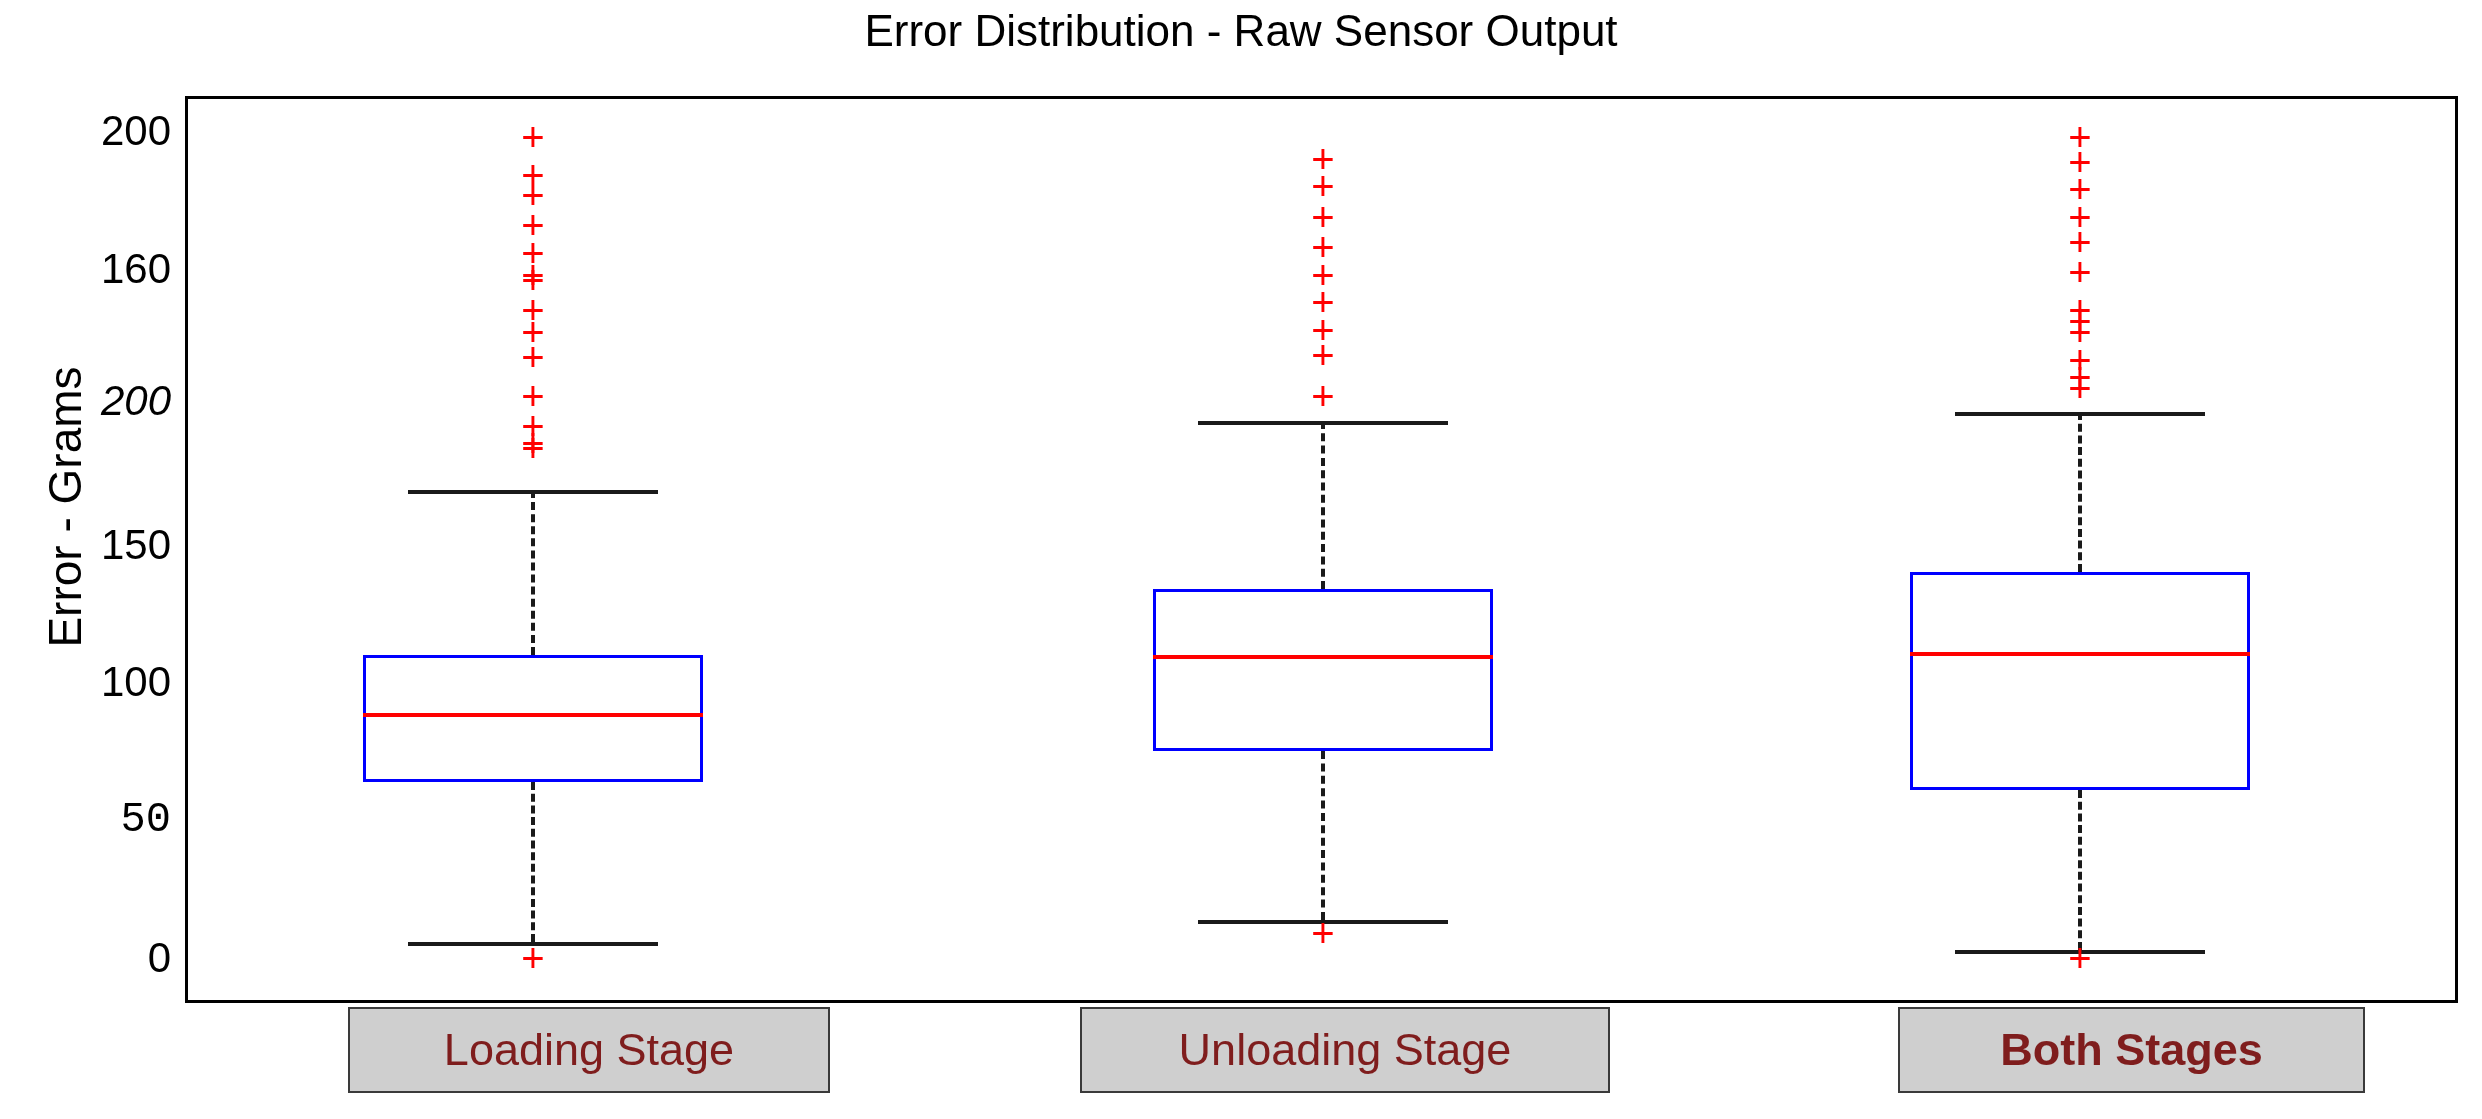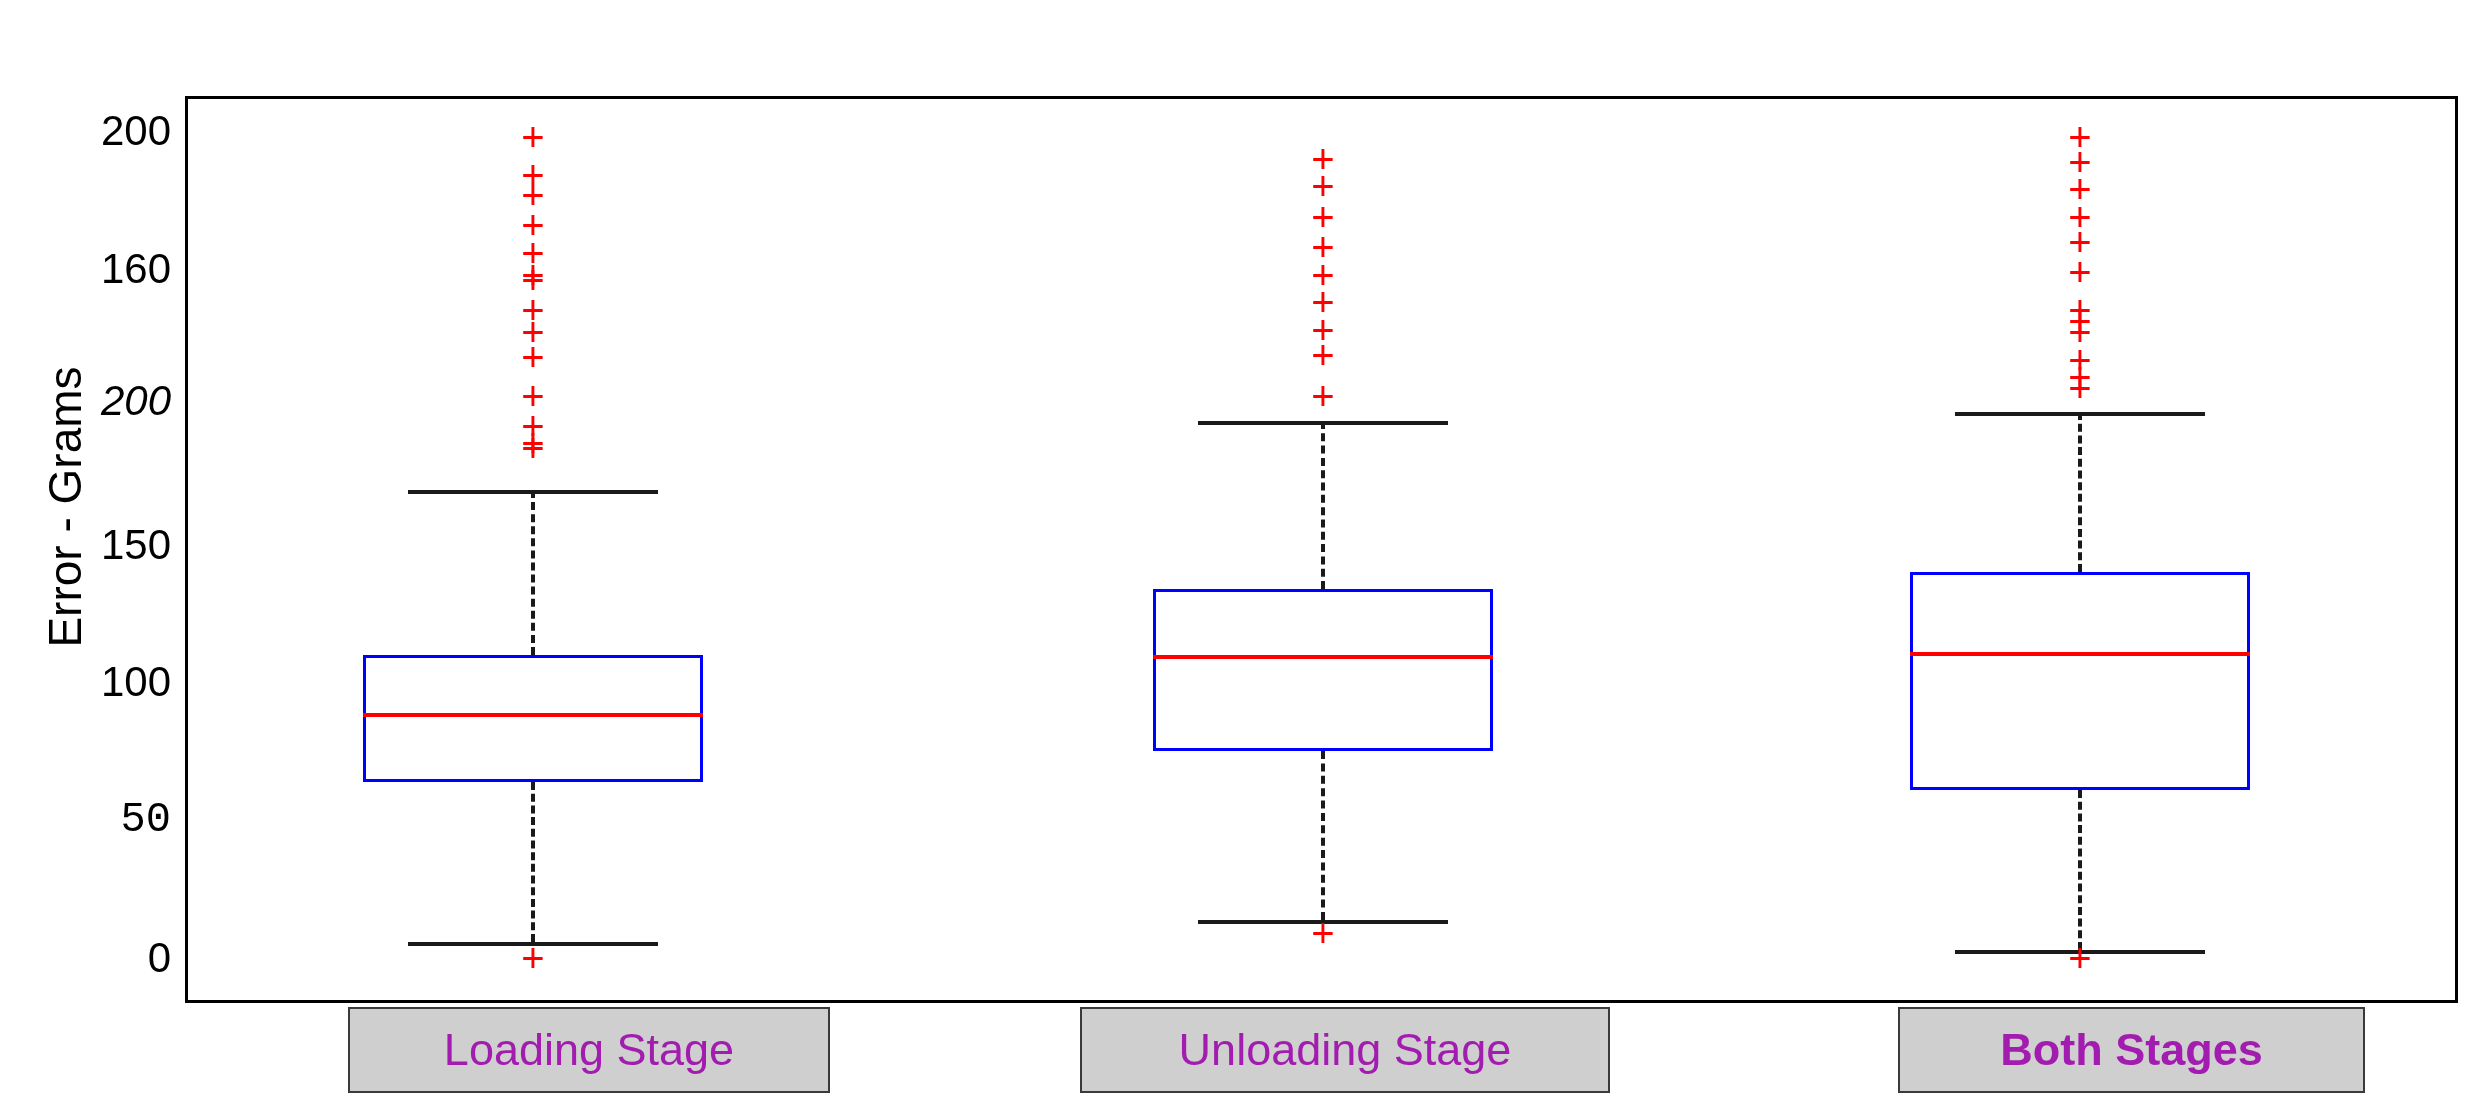--- a/index.html
+++ b/index.html
@@ -30,21 +30,21 @@
     font-size:42px;color:#000;white-space:nowrap;
     transform:translateY(-50%);
   }
   .ytick-mark{
     position:absolute;left:185px;width:22px;height:3px;background:#000;
     transform:translateY(-50%);
   }
 
   .xcat{
     position:absolute;background:#cfcfcf;border:2px solid #3a3a3a;
-    box-sizing:border-box;text-align:center;font-size:45px;color:#a21caf;
+    box-sizing:border-box;text-align:center;font-size:45px;color:#7f1d1d;
     line-height:82px;height:86px;white-space:nowrap;
   }
 
   .bx-box{position:absolute;border:3px solid #0000ff;box-sizing:border-box;background:transparent;}
   .bx-median{position:absolute;height:4px;background:#ff0000;}
   .bx-cap{position:absolute;height:4px;background:#1a1a1a;}
   .bx-whisk{
     position:absolute;width:0;border-left:4px dashed #1a1a1a;
   }
   .outlier{
@@ -52,20 +52,21 @@
     font-family:"Liberation Sans",sans-serif;
     transform:translate(-50%,-50%);user-select:none;
   }
   .outlier::before{content:"+";}
 </style>
 </head>
 <body>
 
 <div id="root">
 
+  <div class="title">Error Distribution - Raw Sensor Output</div>
 
   <div class="ylabel">Error - Grams</div>
 
   <div id="ytick-labels">
       <div class="ytick-label" style="top: 958px; right: 2311px;">0</div>
       <div class="ytick-label" style="top: 820.167px; right: 2311px; font-family: Liberation Mono, monospace;">50</div>
       <div class="ytick-label" style="top: 682.333px; right: 2311px;">100</div>
       <div class="ytick-label" style="top: 544.5px; right: 2311px;">150</div>
       <div class="ytick-label" style="top: 401px; right: 2311px; font-style: italic;">200</div>
       <div class="ytick-label" style="top: 268.833px; right: 2311px;">160</div>

